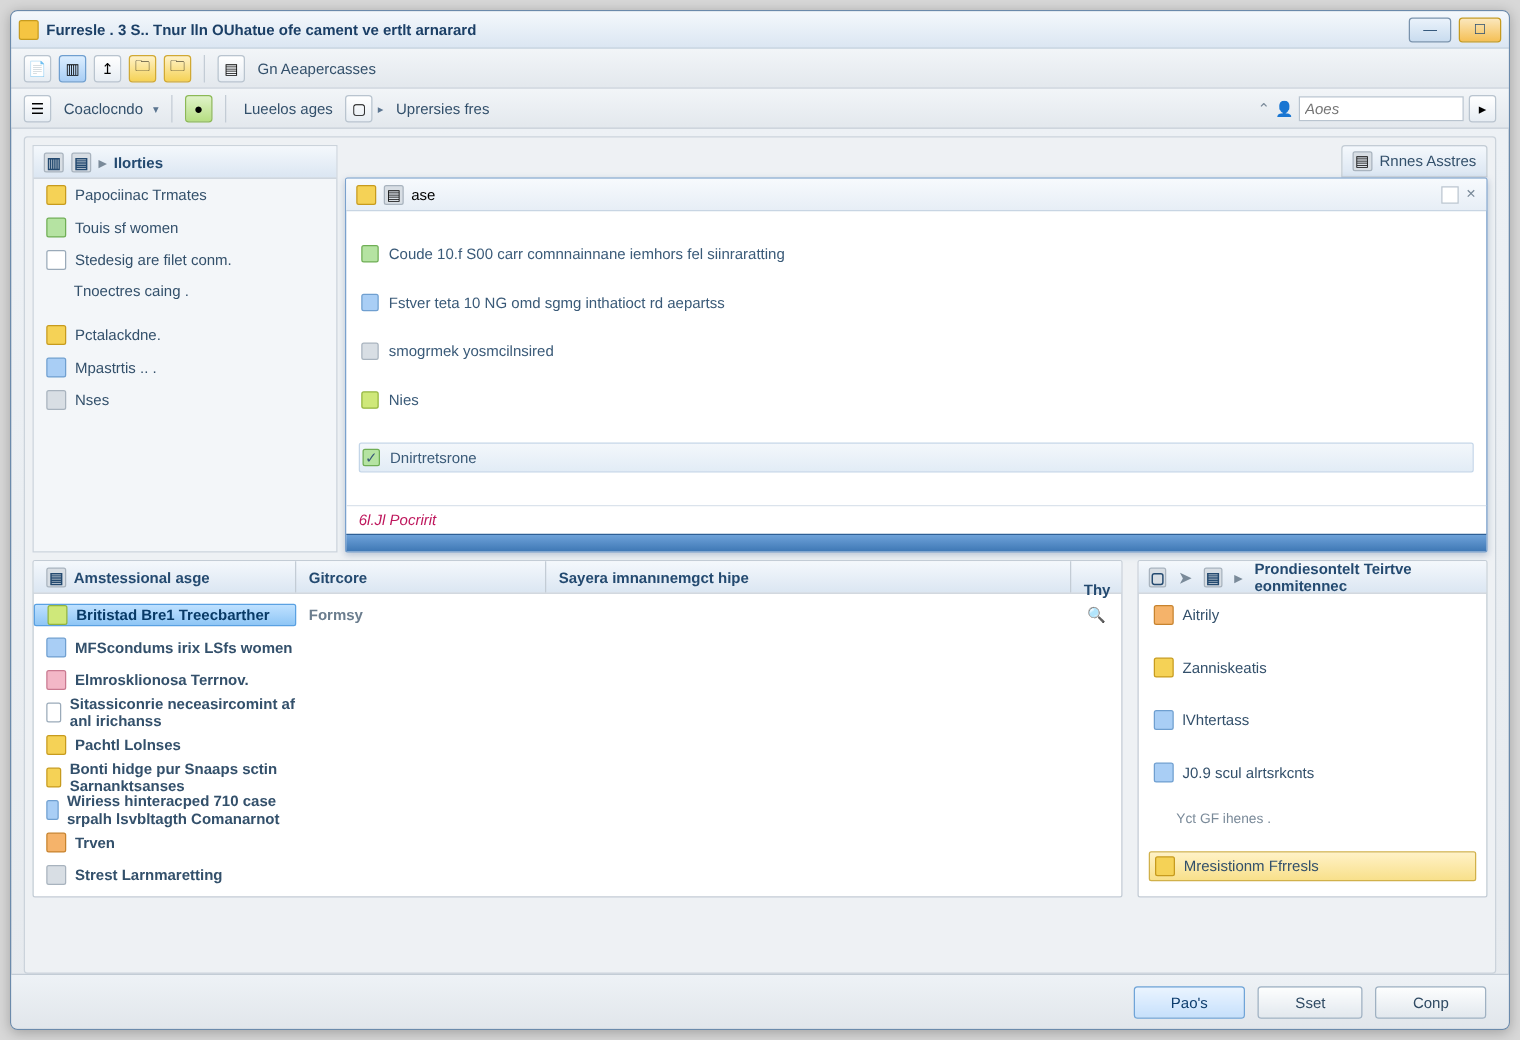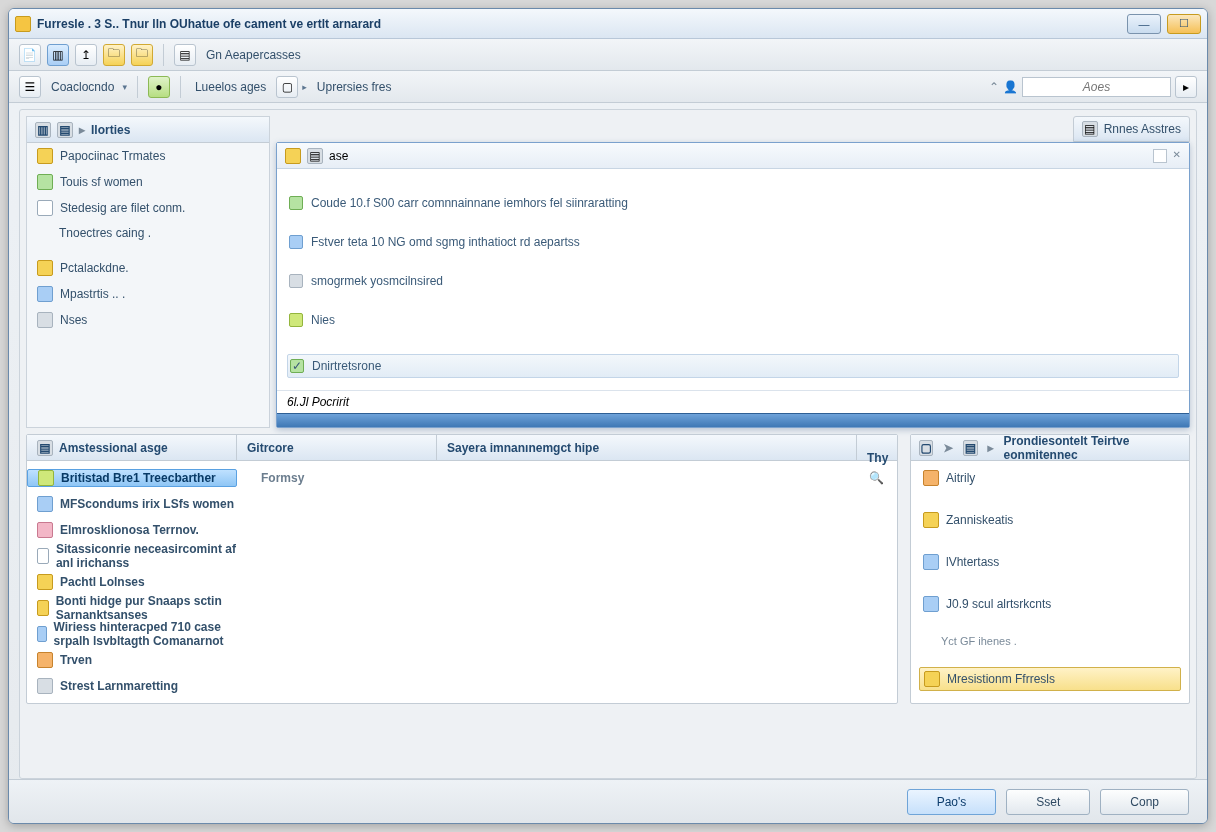--- a/index.html
+++ b/index.html
@@ -27,21 +27,21 @@
   background: linear-gradient(#f2f5f8,#e3e8ed);
   border-bottom: 1px solid #c3ccd5; padding: 0 10px;
 }
 .tb-btn { width: 22px; height: 22px; border: 1px solid #b9c4cf; border-radius: 3px; background: linear-gradient(#fff,#e7edf3); display:flex; align-items:center; justify-content:center;}
 .tb-btn.yellow { background: linear-gradient(#fff2c7,#f5d256); border-color:#d1a933;}
 .tb-btn.blue { background: linear-gradient(#dceeff,#a9cef5); border-color:#6f9fd0;}
 .tb-label { color:#33506b; padding:0 4px;}
 .sep { width:1px; height:22px; background:#c3ccd5; margin:0 4px;}
 .chev { font-size:9px; color:#5b7590; margin-left:-2px;}
 .toolbar2 .search-group { margin-left:auto; display:flex; align-items:center; gap:4px;}
-.search-input { width:149px; height:20px; border:1px solid #b9c4cf; background:#fff; padding:0 4px; font-style:italic; color:#15803d;text-align:center;}
+.search-input { width:132px; height:20px; border:1px solid #b9c4cf; background:#fff; padding:0 4px; font-style:italic; color:#15803d;}
 .content {
   flex:1; background:#eef1f4; border:1px solid #cbd3db; margin:6px 10px 0 10px;
   border-radius:3px; display:flex; flex-direction:column; padding:6px; gap:6px;
 }
 .row-top { display:flex; gap:6px;}
 .sidebar {
   width:244px; background:#f3f6f9; border:1px solid #cbd3db;
   display:flex; flex-direction:column;
 }
 .sidebar-header {
@@ -74,41 +74,41 @@
 .msg-head {
   height:26px; display:flex; align-items:center; gap:6px; padding:0 8px;
   background:linear-gradient(#f7fafd,#e7eef6); border-bottom:1px solid #c8d5e3;
 }
 .msg-head .win-controls{ margin-left:auto;}
 .msg-list { padding:6px 10px;}
 .msg-row { display:flex; align-items:center; gap:8px; padding:4px 2px; color:#3a5a78;margin-top:17px;}
 .msg-row .ico{ width:14px; height:14px;}
 .msg-row.sel { background:linear-gradient(#f3f7fb,#e2ecf6); border:1px solid #c3d5e8; border-radius:2px;}
 .msg-status {
-  margin-top:6px; padding:4px 10px; color:#000000; font-style:italic;
+  margin-top:20px; padding:4px 10px; color:#be185d; font-style:italic;
   border-top:1px solid #dbe3ec;
 }
 .msg-foot { height:14px; background:linear-gradient(#6ea2d9,#3f78b5); border-top:1px solid #2e5f95;}
 .row-bottom { display:flex; gap:12px;}
 .list-panel {
   flex:1; background:#fff; border:1px solid #c3ccd5; border-radius:2px; display:flex; flex-direction:column;
 }
 .list-head {
   height:26px; display:flex; align-items:center; gap:0;
   background:linear-gradient(#f4f8fc,#dbe6f2); border-bottom:1px solid #c3ccd5; color:#244a70; font-weight:600;
 }
 .col { padding:0 10px; height:100%; display:flex; align-items:center;}
 .col.col1{ width:210px; border-right:1px solid #c3ccd5; gap:6px;}
 .col.col2{ width:200px; border-right:1px solid #c3ccd5;}
 .col.col3{ flex:1; border-right:1px solid #c3ccd5;}
 .col.col4{ width:40px;margin-top:20px;}
 .list-body { padding:4px 0;}
 .list-row { display:flex; align-items:center; height:26px;font-weight:bold;}
 .list-row .c1 { width:210px; padding-left:10px; display:flex; align-items:center; gap:7px; color:#33506b;}
-.list-row .c2 { width:200px; padding-left:24px; color:#6b7d8e;}
+.list-row .c2 { width:200px; padding-left:10px; color:#6b7d8e;}
 .list-row .c3 { flex:1; padding-left:10px; color:#6b7d8e;}
 .list-row .c4 { width:40px; display:flex; justify-content:center; color:#7a8a99;}
 .list-row.sel .c1 { background:linear-gradient(#bfe1ff,#8fc6f5); border:1px solid #5aa1e2; border-radius:2px; color:#083a66;}
 .right-panel {
   width:280px; background:#fff; border:1px solid #c3ccd5; border-radius:2px; display:flex; flex-direction:column;
 }
 .right-head {
   height:26px; display:flex; align-items:center; gap:10px; padding:0 8px;
   background:linear-gradient(#f4f8fc,#dbe6f2); border-bottom:1px solid #c3ccd5; color:#244a70; font-weight:600;
 }

